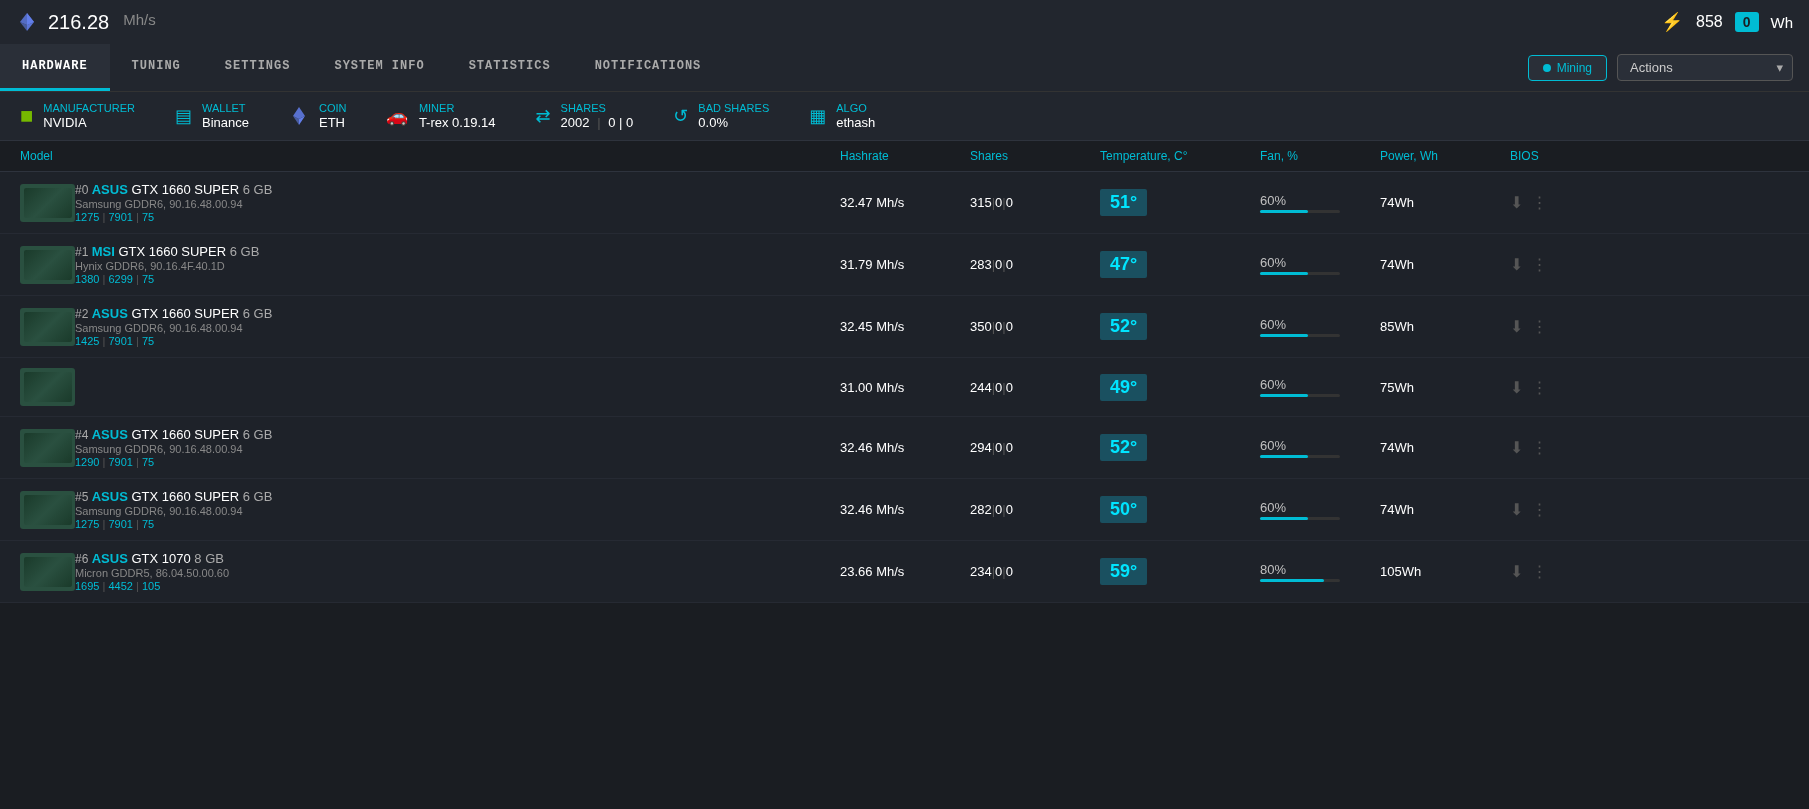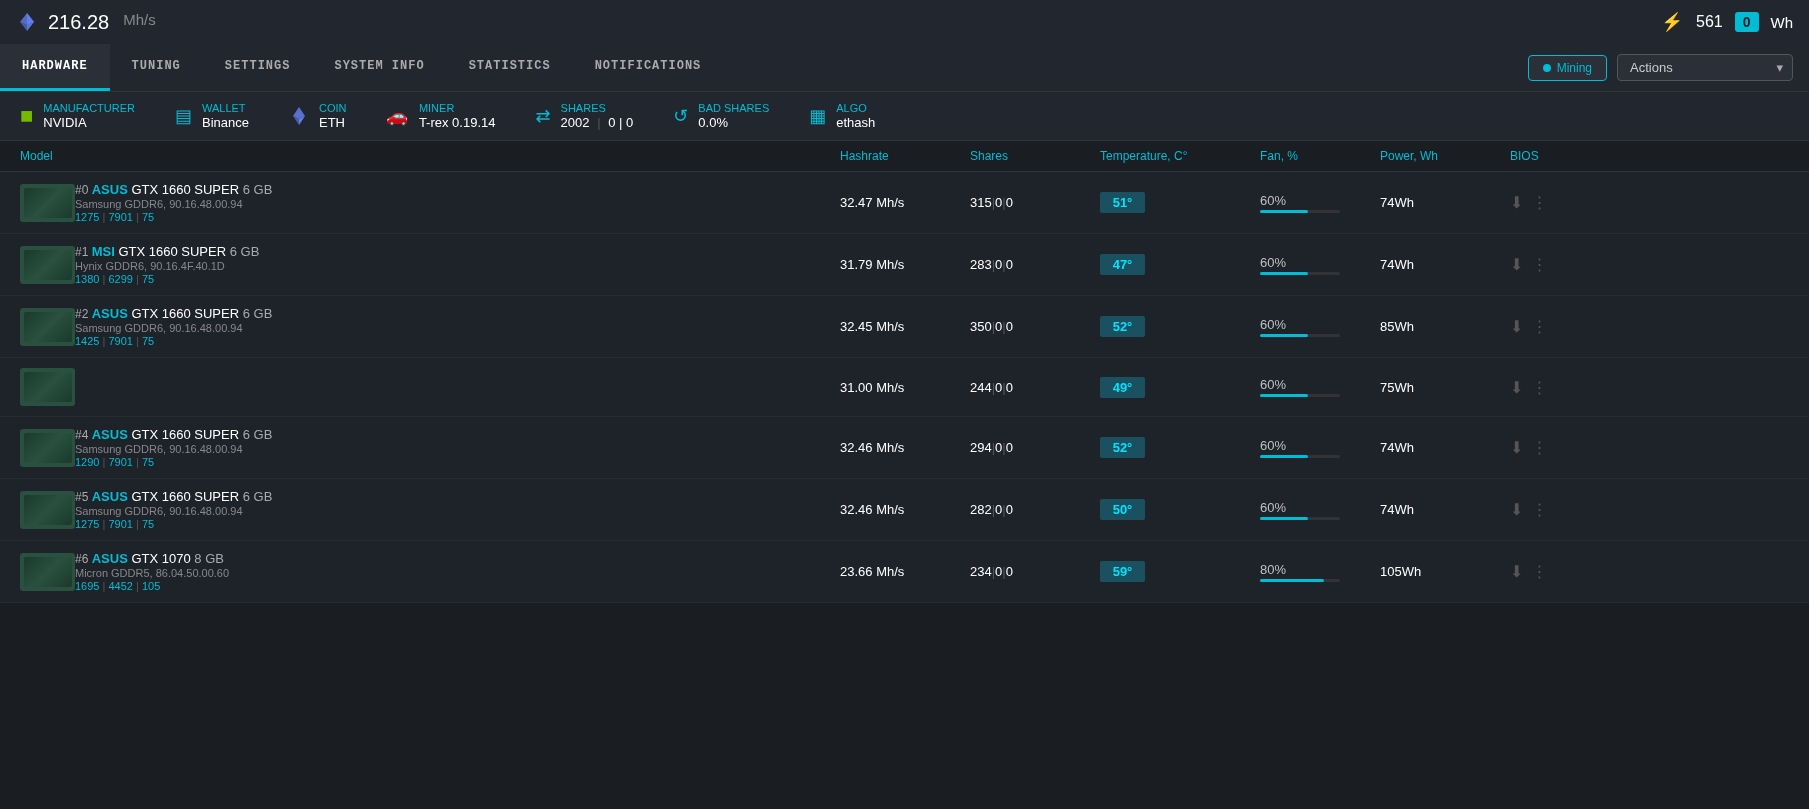--- a/index.html
+++ b/index.html
@@ -249,21 +249,21 @@
       color: #fff;
       font-size: 13px;
       display: flex;
       align-items: center;
       gap: 0;
     }
     .shares-sep {
       color: #555;
     }
     .temp-val {
-      font-size: 13px;
+      font-size: 18px;
       font-weight: 600;
       text-align: center;
       display: flex;
       align-items: center;
       justify-content: flex-start;
       gap: 8px;
     }
     .temp-num {
       background: #1a5060;
       color: #00e5ff;
@@ -317,21 +317,21 @@
       <polygon points="11,2 4,11 11,14 18,11" fill="#627eea" opacity="0.8"></polygon>
       <polygon points="11,14 4,11 11,20" fill="#627eea" opacity="0.6"></polygon>
       <polygon points="11,14 18,11 11,20" fill="#627eea" opacity="0.9"></polygon>
       <polygon points="11,2 18,11 11,14" fill="#627eea"></polygon>
     </svg>
     <span class="hashrate-main">216.28</span>
     <span class="hashrate-unit">Mh/s</span>
   </div>
   <div class="top-bar-right">
     <span class="lightning-icon">⚡</span>
-    <span class="power-num">561</span>
+    <span class="power-num">858</span>
     <span class="power-box">0</span>
     <span class="wh-label">Wh</span>
   </div>
 </div>
 
 <div class="nav-bar">
   <div class="nav-tabs">
     <div class="nav-tab active">HARDWARE</div>
     <div class="nav-tab">TUNING</div>
     <div class="nav-tab">SETTINGS</div>

